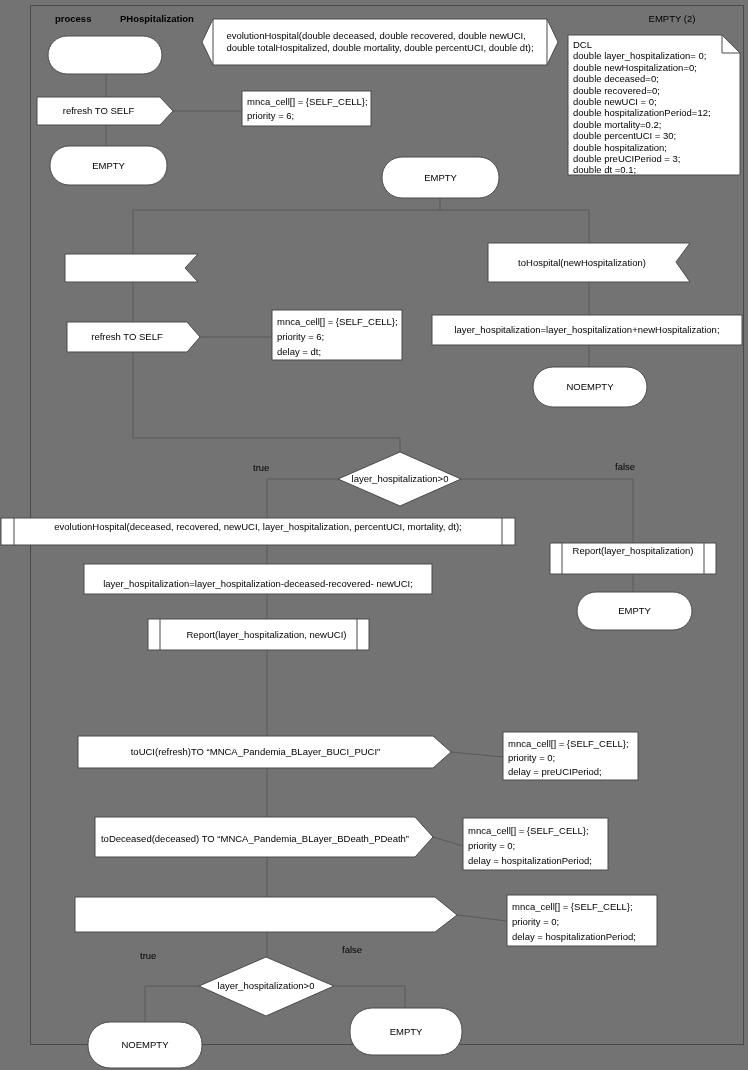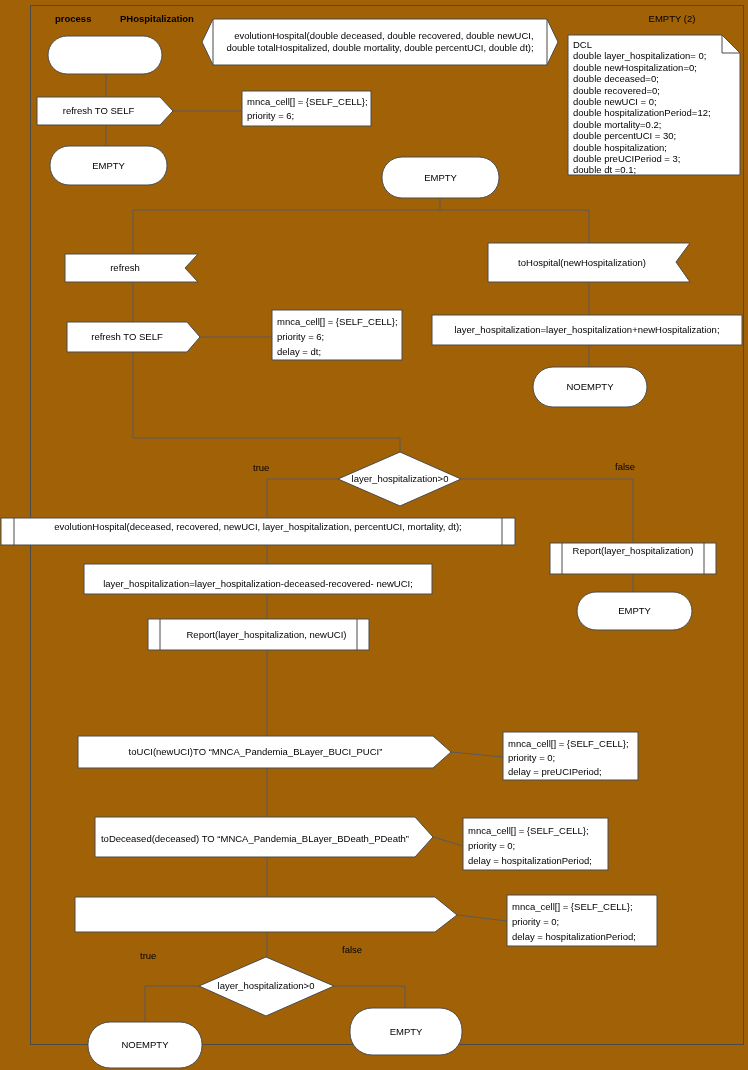--- a/index.html
+++ b/index.html
@@ -1,21 +1,21 @@
 <!DOCTYPE html>
 <html><head>
 <meta charset="utf-8">
 <style>
   html,body{margin:0;padding:0;background:#fff;}
-  .canvas{position:relative;width:748px;height:1070px;background:#a16207;overflow:hidden;
+  .canvas{position:relative;width:748px;height:1070px;background:#737373;overflow:hidden;
           font-family:"Liberation Sans",sans-serif;color:#000;}
   .canvas svg{position:absolute;left:0;top:0;}
   .t{position:absolute;font-size:9.5px;line-height:12px;color:#000;white-space:pre-line;}
   .b{font-weight:bold;}
-  .c{display:flex;align-items:center;justify-content:center;text-align:right;}
+  .c{display:flex;align-items:center;justify-content:center;text-align:left;}
   .cm{line-height:14px;text-align:left;}
   .cm3{line-height:15px;text-align:left;}
   .dcl{line-height:11.4px;text-align:left;}
   .ra{text-align:center;}
   .sh{fill:#fff;stroke:#4a4a4a;stroke-width:1;}
   .ln{fill:none;stroke:#5a5a5a;stroke-width:1;}
   .nf{fill:none;stroke:#4a4a4a;stroke-width:1;}
 </style>
 </head>
 <body>
@@ -108,42 +108,41 @@
 double hospitalization;
 double preUCIPeriod = 3;
 double dt =0.1;</div>
 
   <div class="t c" style="left:37px;top:97px;width:123px;height:28px">refresh TO SELF</div>
   <div class="t cm" style="left:247px;top:95px;width:124px">mnca_cell[] = {SELF_CELL};
 priority = 6;</div>
   <div class="t c" style="left:50px;top:146px;width:117px;height:39px">EMPTY</div>
 
   <div class="t c" style="left:382px;top:157px;width:117px;height:41px">EMPTY</div>
-  <div class="t c" style="left:65px;top:254px;width:120px;height:28px">refresh</div>
   <div class="t c" style="left:67px;top:322px;width:120px;height:30px">refresh TO SELF</div>
   <div class="t cm3" style="left:277px;top:314px;width:126px">mnca_cell[] = {SELF_CELL};
 priority = 6;
 delay = dt;</div>
 
   <div class="t c" style="left:432px;top:315px;width:310px;height:30px">layer_hospitalization=layer_hospitalization+newHospitalization;</div>
   <div class="t c" style="left:488px;top:243px;width:188px;height:39px">toHospital(newHospitalization)</div>
   <div class="t c" style="left:533px;top:367px;width:114px;height:40px">NOEMPTY</div>
 
   <div class="t c" style="left:330px;top:473px;width:140px;height:12px">layer_hospitalization&gt;0</div>
   <div class="t" style="left:253px;top:462px">true</div>
   <div class="t" style="left:615px;top:461px">false</div>
 
   <div class="t c" style="left:14px;top:518px;width:488px;height:17px">evolutionHospital(deceased, recovered, newUCI, layer_hospitalization, percentUCI, mortality, dt);</div>
   <div class="t c" style="left:84px;top:564px;width:348px;height:40px">layer_hospitalization=layer_hospitalization-deceased-recovered- newUCI;</div>
   <div class="t c" style="left:160px;top:619px;width:213px;height:31px">Report(layer_hospitalization, newUCI)</div>
 
   <div class="t c" style="left:562px;top:543px;width:142px;height:16px">Report(layer_hospitalization)</div>
   <div class="t c" style="left:577px;top:592px;width:115px;height:38px">EMPTY</div>
 
-  <div class="t c" style="left:78px;top:736px;width:355px;height:32px">toUCI(newUCI)TO “MNCA_Pandemia_BLayer_BUCI_PUCI”</div>
+  <div class="t c" style="left:78px;top:736px;width:355px;height:32px">toUCI(refresh)TO “MNCA_Pandemia_BLayer_BUCI_PUCI”</div>
   <div class="t cm" style="left:508px;top:737px;width:128px">mnca_cell[] = {SELF_CELL};
 priority = 0;
 delay = preUCIPeriod;</div>
 
   <div class="t c" style="left:95px;top:817px;width:320px;height:44px">toDeceased(deceased) TO “MNCA_Pandemia_BLayer_BDeath_PDeath”</div>
   <div class="t cm3" style="left:468px;top:823px;width:138px">mnca_cell[] = {SELF_CELL};
 priority = 0;
 delay = hospitalizationPeriod;</div>
 
   <div class="t cm3" style="left:512px;top:899px;width:143px">mnca_cell[] = {SELF_CELL};

